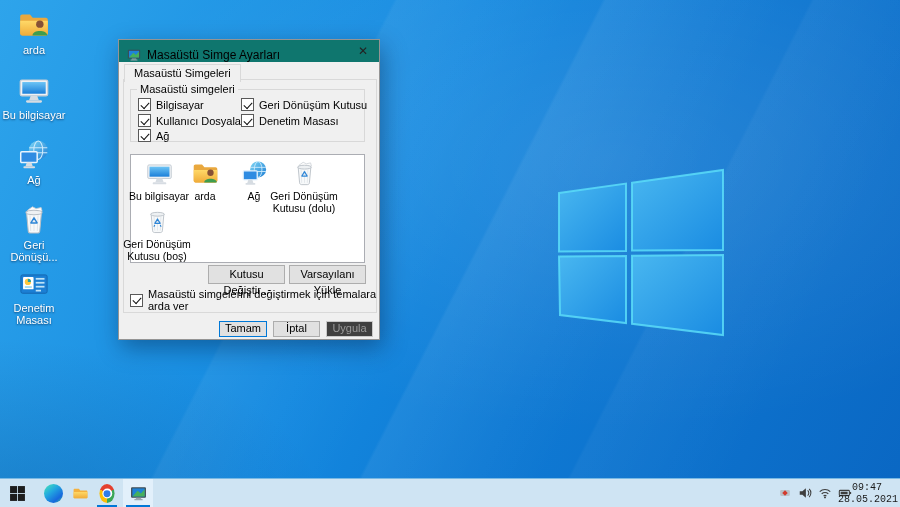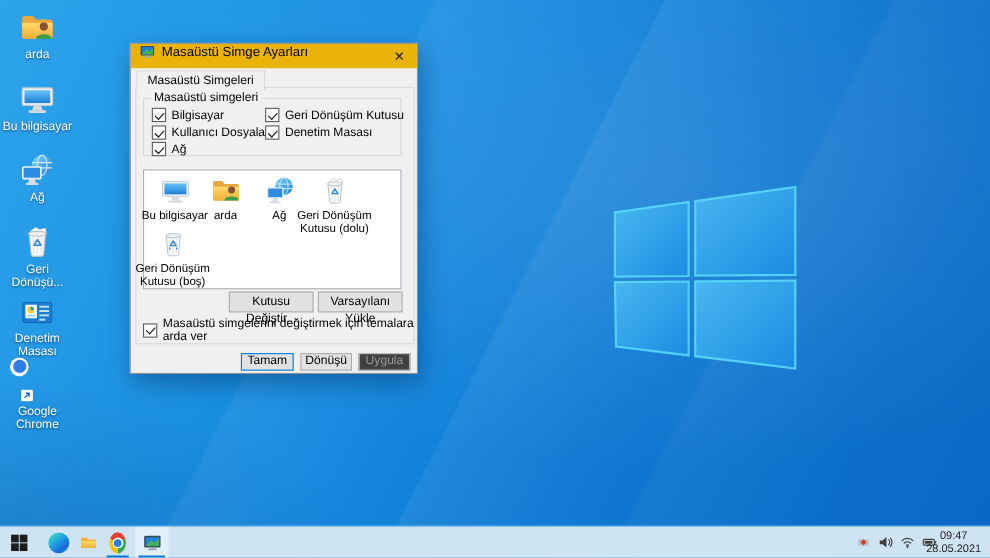--- a/index.html
+++ b/index.html
@@ -29,22 +29,22 @@
     background:conic-gradient(from -60deg, #e4402e 0 120deg, #3aa757 120deg 240deg, #fcbe08 240deg 360deg); }
   .chrome::before { content:""; position:absolute; left:50%; top:50%; width:17px; height:17px; margin:-8.5px;
     border-radius:50%; background:#fff; }
   .chrome::after { content:""; position:absolute; left:50%; top:50%; width:12px; height:12px; margin:-6px;
     border-radius:50%; background:#2f7de8; }
   .badge { position:absolute; left:1px; bottom:1px; width:11px; height:11px; }
 
   
   .dialog { position:absolute; left:118px; top:39px; width:262px; height:301px; background:#f0f0f0;
     border:1px solid #949494; box-shadow:3px 8px 22px rgba(0,25,60,.40); font-size:11px; color:#000; }
-  .titlebar { position:absolute; left:0; top:0; width:100%; height:22px; background:#eab308;
-    display:flex; align-items:flex-start; padding-left:8px; }
+  .titlebar { position:absolute; left:0; top:0; width:100%; height:22px; background:#0f766e;
+    display:flex; align-items:flex-end; padding-left:8px; }
   .titlebar .t-icon { width:14px; height:14px; margin-right:6px; }
   .t-text { font-size:12px; color:#000; }
   .closebtn { position:absolute; right:0; top:0; width:32px; height:22px; text-align:center; line-height:22px;
     font-size:12px; color:#222; cursor:pointer; }
   .tab { position:absolute; left:5px; top:24px; padding:2px 9px 3px; background:#f0f0f0;
     border:1px solid #d9d9d9; border-bottom:none; z-index:2; }
   .page { position:absolute; left:4px; top:39px; width:254px; height:234px; border:1px solid #d9d9d9; background:#f0f0f0; }
   .groupbox { position:absolute; left:11px; top:49px; width:235px; height:53px; border:1px solid #d8d8d8; }
   .grouplabel { position:absolute; left:18px; top:43px; background:#f0f0f0; padding:0 3px; z-index:2; }
   .cbrow { position:absolute; display:flex; align-items:center; gap:5px; }
@@ -65,21 +65,21 @@
   .taskbar { position:absolute; left:0; bottom:0; width:900px; height:29px; background:#cfe4f3; border-top:1px solid #79b9e4; }
   .tb-btn { position:absolute; top:0; height:28px; display:flex; align-items:center; justify-content:center; cursor:pointer; }
   .tb-active { background:#e2f0fb; }
   .runline { position:absolute; left:3px; right:3px; bottom:0; height:2px; background:#0078d7; }
   .ic-s { width:17px; height:17px; }
   .edge { width:19px; height:19px; border-radius:50%;
     background:linear-gradient(140deg, #44e0bc 5%, #22a7e0 40%, #1768dd 75%, #35c98c 100%); }
   .chrome-s { transform:scale(.58); transform-origin:center; }
   .tray { position:absolute; right:48px; top:0; height:28px; display:flex; align-items:center; gap:6px; }
   .tray .ic-t { width:14px; height:14px; }
-  .clock { position:absolute; right:4px; top:3px; width:58px; text-align:center; font-size:10px; line-height:11.5px; color:#1a1a1a; cursor:default; }
+  .clock { position:absolute; right:4px; top:3px; width:58px; text-align:center; font-size:10px; line-height:11.5px; color:#1a1a1a; cursor:default;font-family:Liberation Mono, monospace; }
 </style>
 </head>
 <body>
 
 <svg width="0" height="0" style="position:absolute">
   <defs>
     <linearGradient id="g-scr" x1="0" y1="0" x2="0" y2="1">
         <stop offset="0" stop-color="#6cc4f5"></stop>
         <stop offset="1" stop-color="#1a7fd9"></stop>
       </linearGradient>
@@ -227,30 +227,20 @@
     <div class="dt-label">Denetim
 Masası</div>
   </div>
   <div class="dt-item" style="top:203px">
     <svg class="ic ic34">
         <use href="#i-bin-full"></use>
       </svg>
     <div class="dt-label">Geri
 Dönüşü...</div>
   </div>
-  <div class="dt-item" style="top:333px">
-    <span style="position:relative; display:block; width:33px; height:33px;">
-      <span class="chrome"></span>
-      <svg class="badge">
-          <use href="#i-shortcut"></use>
-        </svg>
-    </span>
-    <div class="dt-label">Google
-Chrome</div>
-  </div>
 
 
   <div class="dialog">
     <div class="titlebar">
       <svg class="t-icon">
           <use href="#i-display"></use>
         </svg>
       <span class="t-text">Masaüstü Simge Ayarları</span>
     </div>
     <div class="closebtn">✕</div>
@@ -319,21 +309,21 @@
 
     <div class="dlg-btn" style="left:89px; top:225px; width:77px">Kutusu Değiştir...</div>
     <div class="dlg-btn" style="left:170px; top:225px; width:77px">Varsayılanı Yükle</div>
 
     <div class="cbrow" style="left:11px; top:248px">
       <span class="cb"></span>
       <span>Masaüstü simgelerini değiştirmek için temalara arda ver</span>
     </div>
 
     <div class="dlg-btn footer-btn btn-default" style="left:100px; top:281px; width:48px">Tamam</div>
-    <div class="dlg-btn footer-btn" style="left:154px; top:281px; width:47px">Dönüşü</div>
+    <div class="dlg-btn footer-btn" style="left:154px; top:281px; width:47px">İptal</div>
     <div class="dlg-btn footer-btn btn-disabled" style="left:207px; top:281px; width:47px">Uygula</div>
   </div>
 
   <div class="taskbar">
     <div class="tb-btn" style="left:4px; width:26px">
       <svg class="ic-s">
           <use href="#i-start"></use>
         </svg>
     </div>
     <div class="tb-btn" style="left:40px; width:26px">

